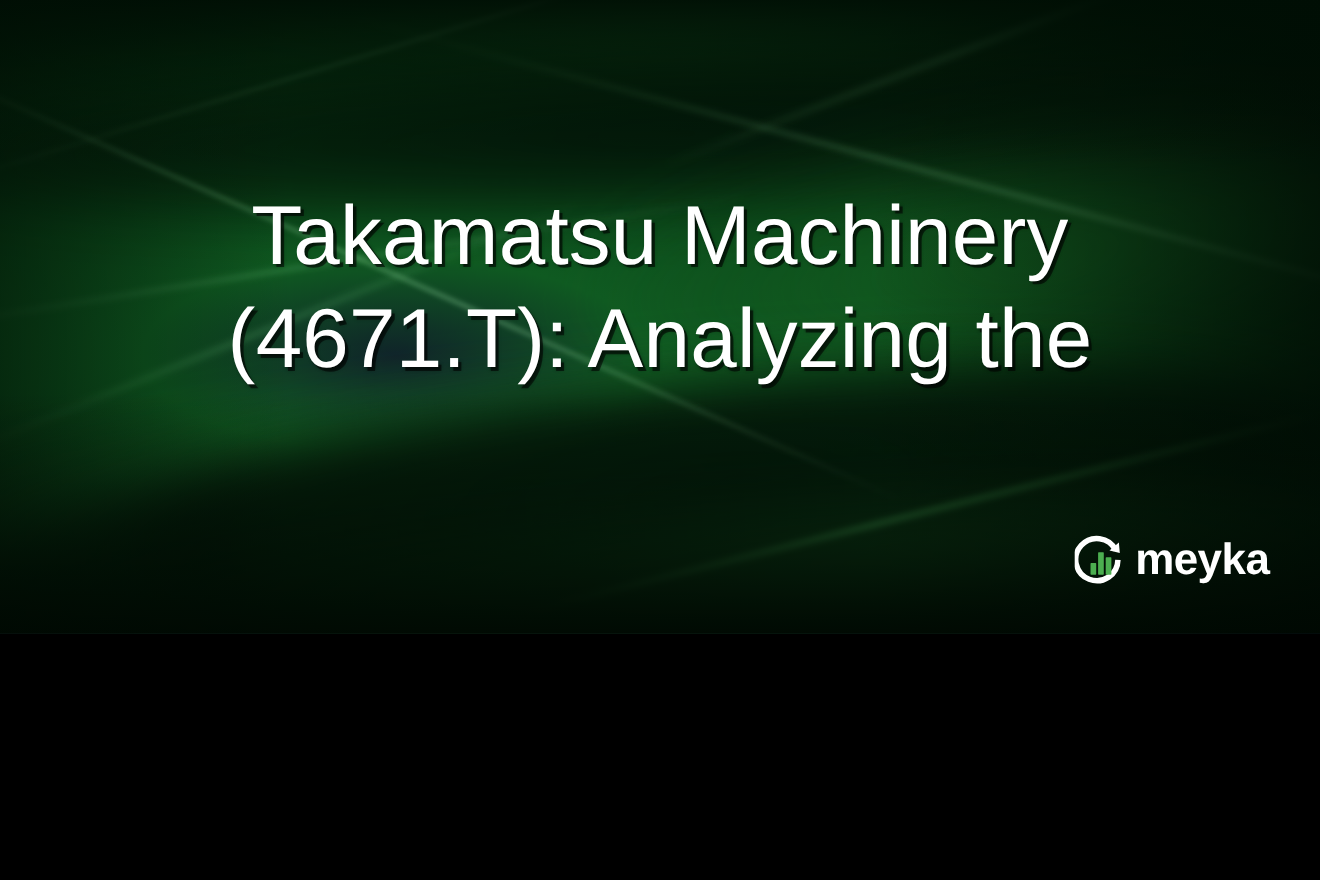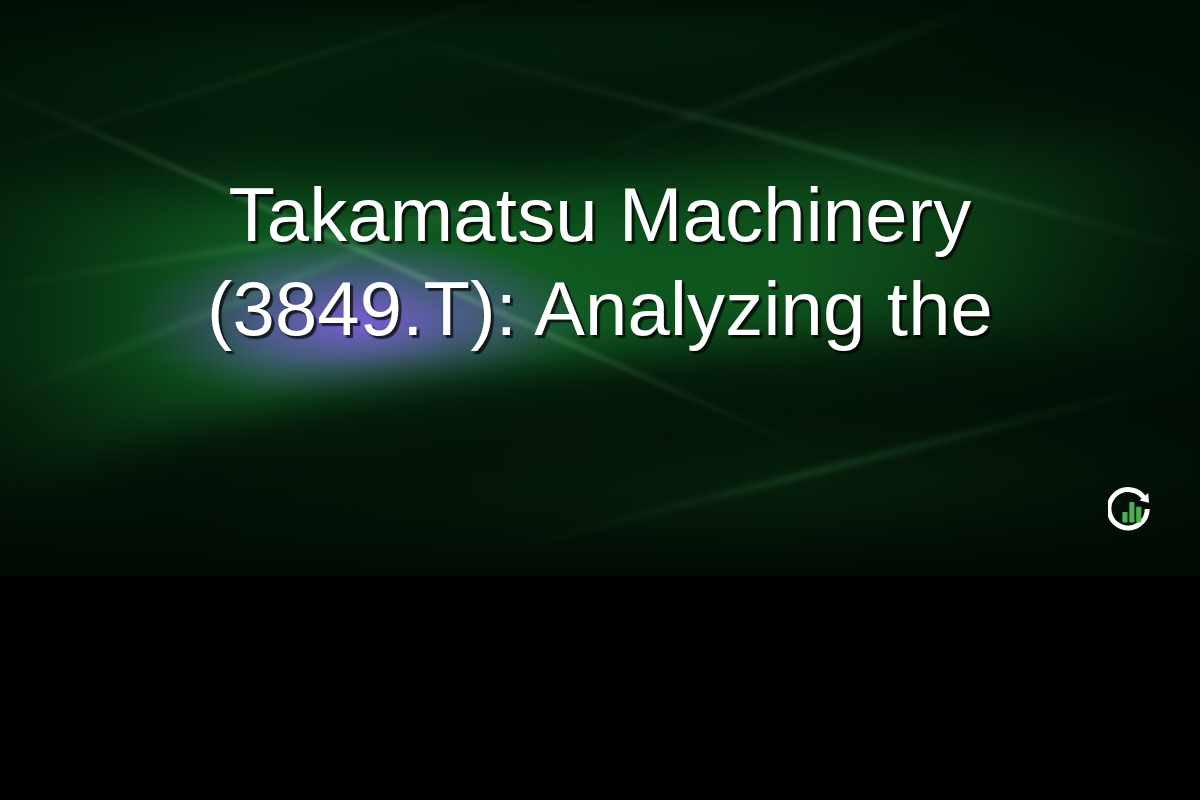--- a/index.html
+++ b/index.html
@@ -10,21 +10,21 @@
   }
   body {
     font-family: "Liberation Sans", sans-serif;
   }
 
   .card {
     position: relative;
     width: 1200px;
     height: 576px;
     overflow: hidden;
-    background: #8b5cf6;
+    background: #0f172a;
   }
 
   
   .bg-layer {
     position: absolute;
     inset: 0;
     pointer-events: none;
   }
 
   
@@ -299,30 +299,31 @@
     <div class="streak streak-5"></div>
     <div class="streak streak-7"></div>
     <div class="streak streak-6"></div>
   </div>
 
   <div class="bg-layer bg-vignette"></div>
 
   <div class="title-wrap">
     <h1 class="title">
       <span class="tline">Takamatsu Machinery</span>
-      <span class="tline">(3849.T): Analyzing the</span>
+      <span class="tline">(4671.T): Analyzing the</span>
     </h1>
   </div>
 
   <div class="logo">
     <svg class="logo-mark" viewBox="0 0 48 48">
 
       <path d="M38.8 14.6 A20 20 0 1 0 41 24" fill="none" stroke="#ffffff" stroke-width="5.2" stroke-linecap="butt"></path>
 
       <path d="M41.9 7.4 L42.8 17.4 L33.0 15.2 Z" fill="#ffffff"></path>
 
       <rect x="15.0" y="27.0" width="5.4" height="11.0" rx="0.6" fill="#4caf50"></rect>
       <rect x="22.2" y="16.8" width="5.4" height="21.2" rx="0.6" fill="#4caf50"></rect>
       <rect x="29.4" y="21.6" width="5.4" height="16.4" rx="0.6" fill="#4caf50"></rect>
     </svg>
+    <span class="logo-word">meyka</span>
   </div>
 
 </div>
 
 </body></html>

